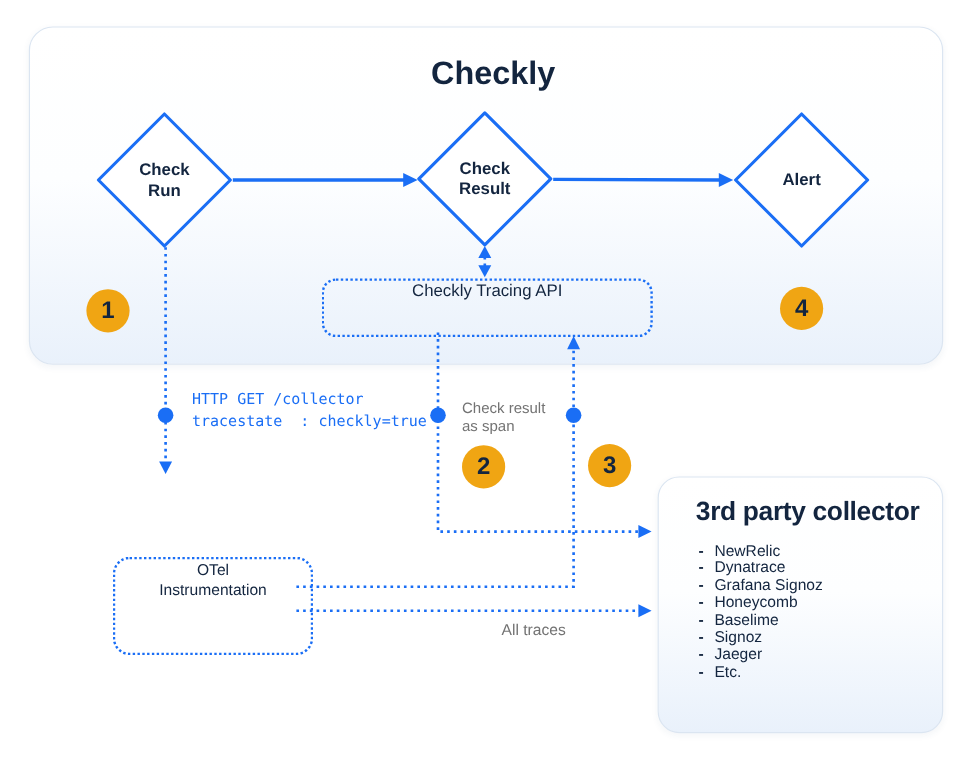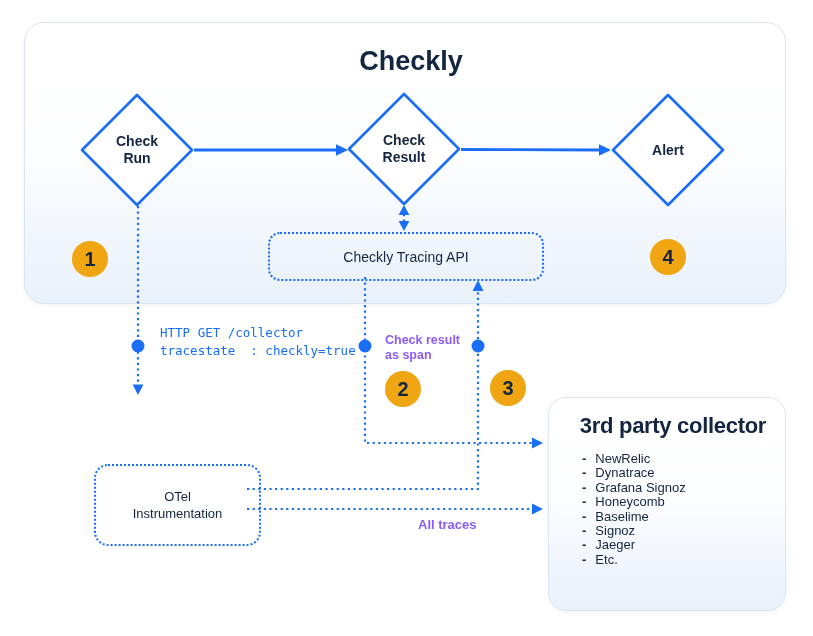--- a/index.html
+++ b/index.html
@@ -22,41 +22,41 @@
   
   svg.overlay{position:absolute;left:0;top:0;z-index:2;pointer-events:none;}
 
   
   .node-label{position:absolute;z-index:3;transform:translate(-50%,-50%);
               font-size:14px;font-weight:600;line-height:17px;text-align:center;
               white-space:pre-line;color:#13253f;}
 
   
   .dashed-box{position:absolute;z-index:3;border:2px dotted #1a6ef5;display:flex;
-              align-items:center;justify-content:center;text-align:center;color:#13253f;}
+              justify-content:center;text-align:center;color:#13253f;}
   .tracing-api{left:268px;top:232px;width:272px;height:45px;border-radius:12px;
                font-size:14px;font-weight:500;}
   .otel{left:94px;top:464px;width:163px;height:78px;border-radius:14px;
         font-size:13px;font-weight:500;line-height:17px;white-space:pre-line;}
 
   
   .badge{position:absolute;z-index:4;width:36px;height:36px;border-radius:50%;
          background:#F0A513;display:flex;align-items:center;justify-content:center;
          font-size:20px;font-weight:700;color:#13253f;}
   .badge-1{left:72px;top:241px;}
   .badge-2{left:385px;top:371px;}
   .badge-3{left:490px;top:370px;}
   .badge-4{left:650px;top:239px;}
 
   
   .mono{font-family:"DejaVu Sans Mono","Liberation Mono",monospace;color:#1a6ef5;}
   .http-block{position:absolute;z-index:4;left:160px;top:324px;font-size:12.5px;line-height:18px;}
   .http-block div{white-space:pre;}
   .tracestate-label{position:absolute;z-index:4;left:492px;top:340px;font-size:12.5px;white-space:pre;}
-  .bold-blue{position:absolute;z-index:4;color:#8b5cf6;font-weight:700;}
+  .bold-blue{position:absolute;z-index:4;color:#737373;font-weight:400;}
   .check-span{left:385px;top:333px;width:84px;font-size:12.5px;line-height:15px;}
   .all-traces{left:418px;top:517px;font-size:13px;white-space:nowrap;}
 
   
   .collector-list{position:absolute;z-index:3;left:582px;top:452px;margin:0;padding:0;
                   list-style:none;font-size:13px;line-height:14.4px;font-weight:500;color:#13253f;}
   .collector-list li{display:flex;gap:9px;}
   .collector-list .dash{font-weight:700;}
 </style>
 </head>

